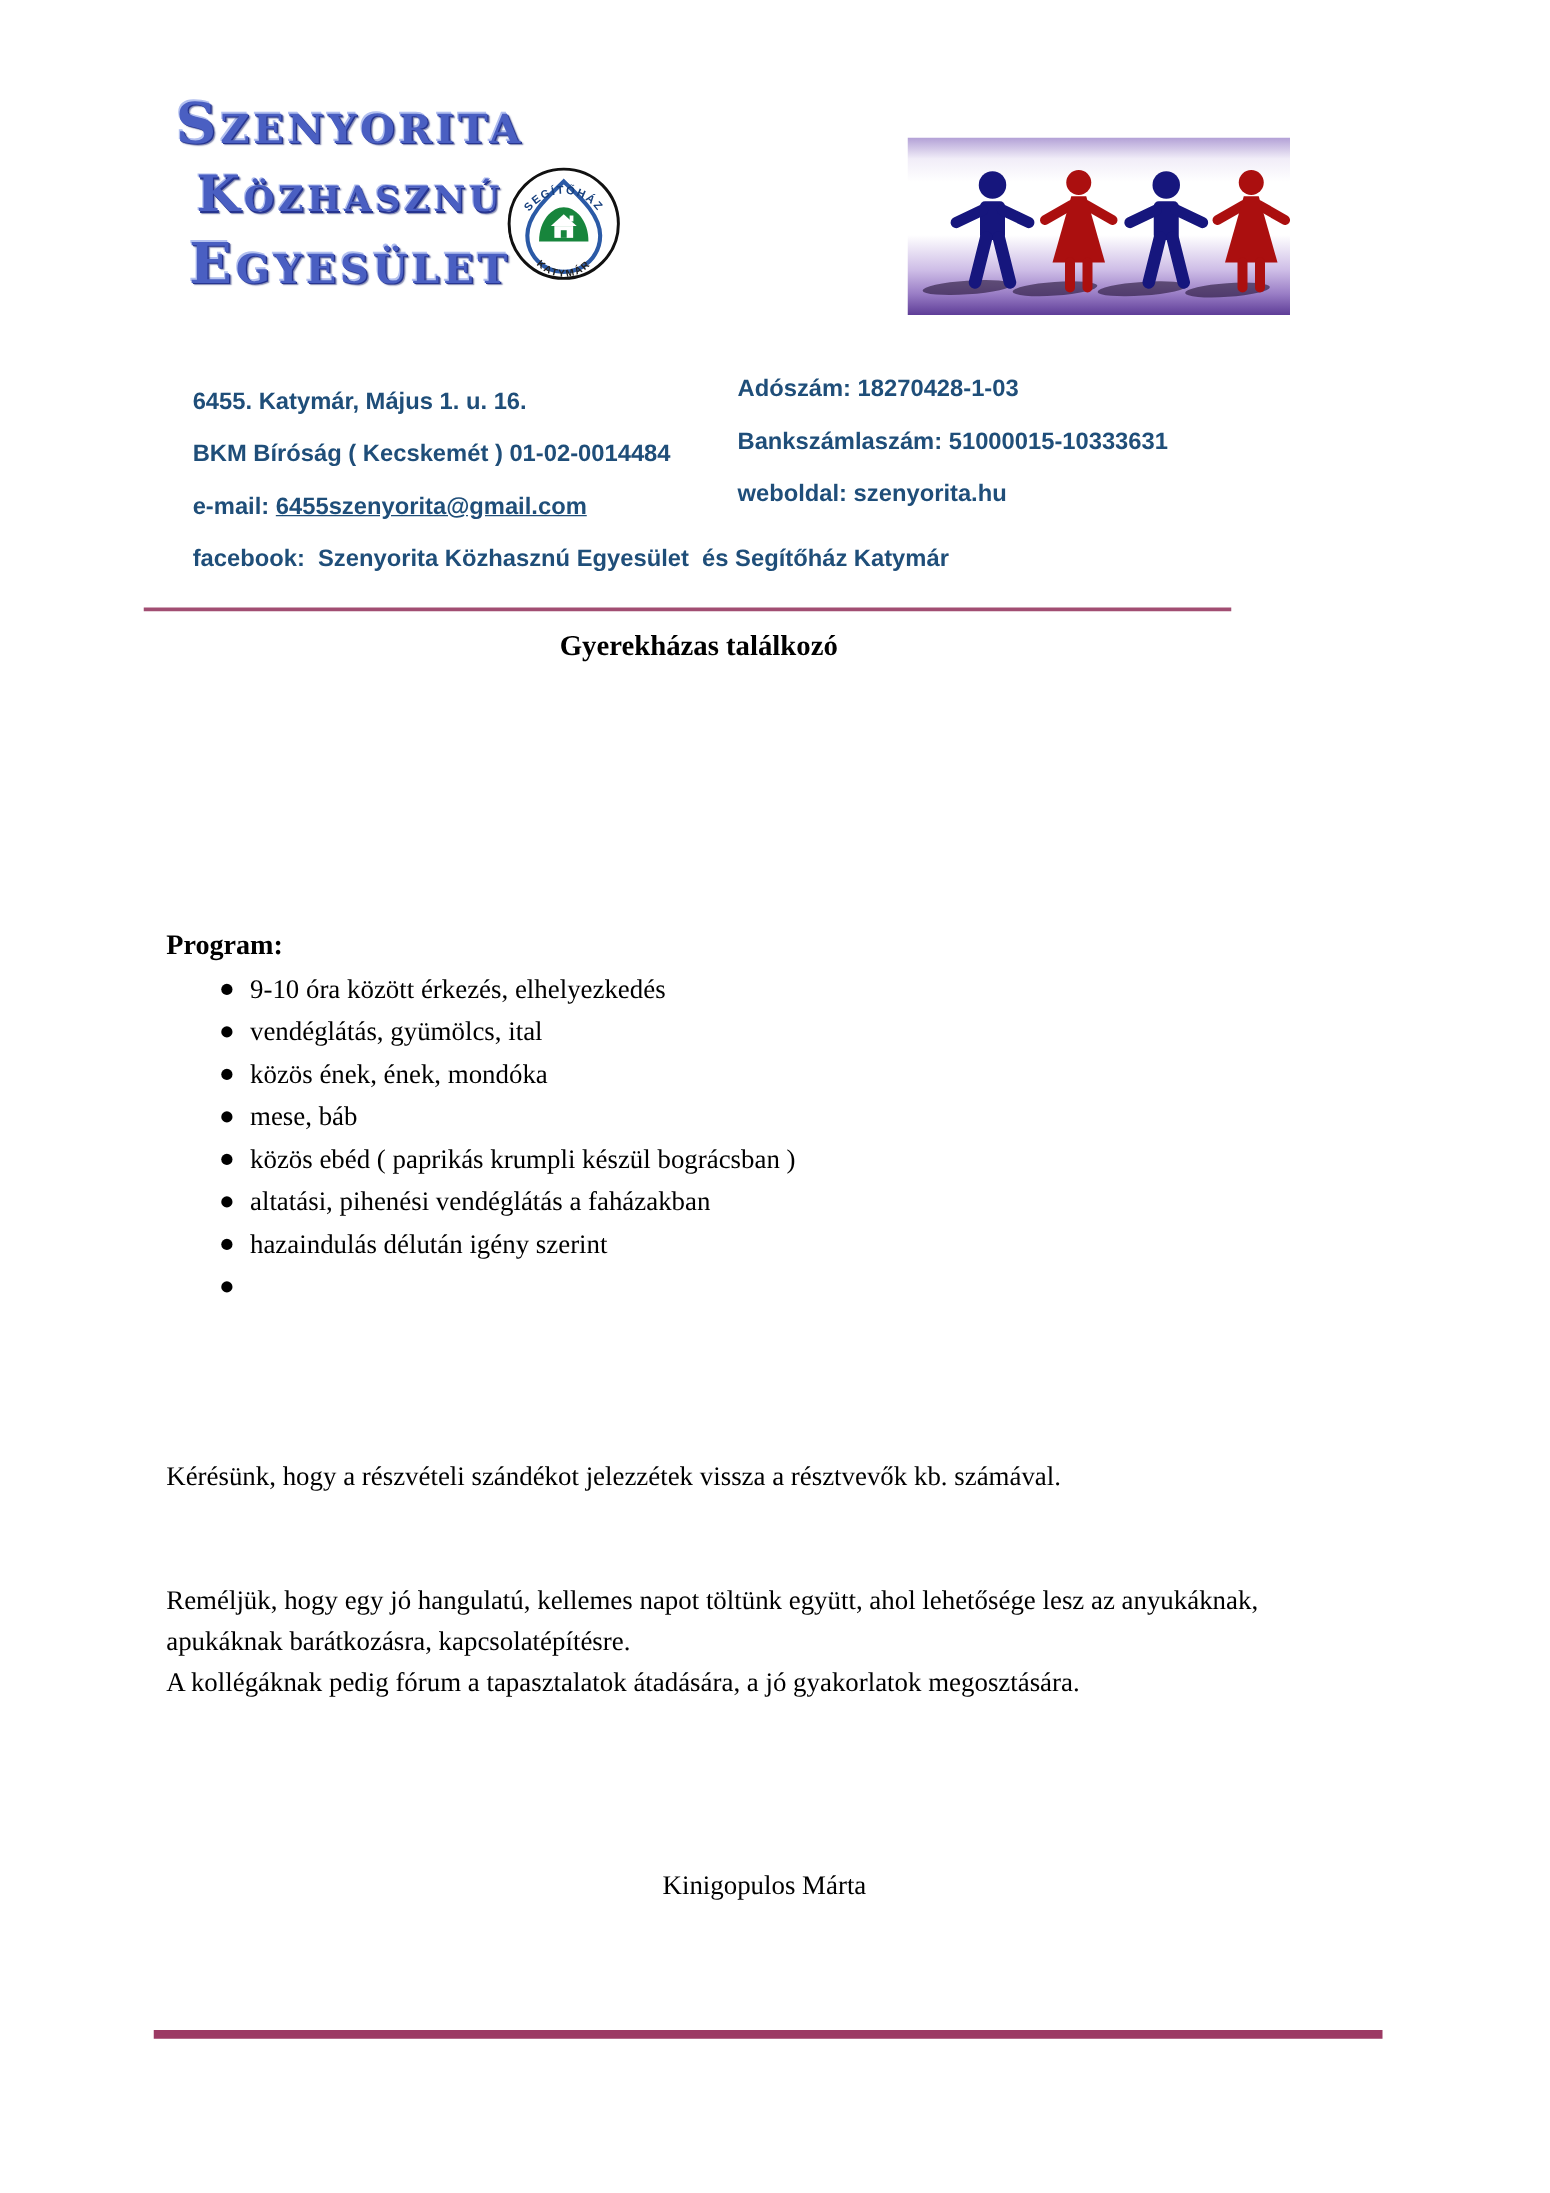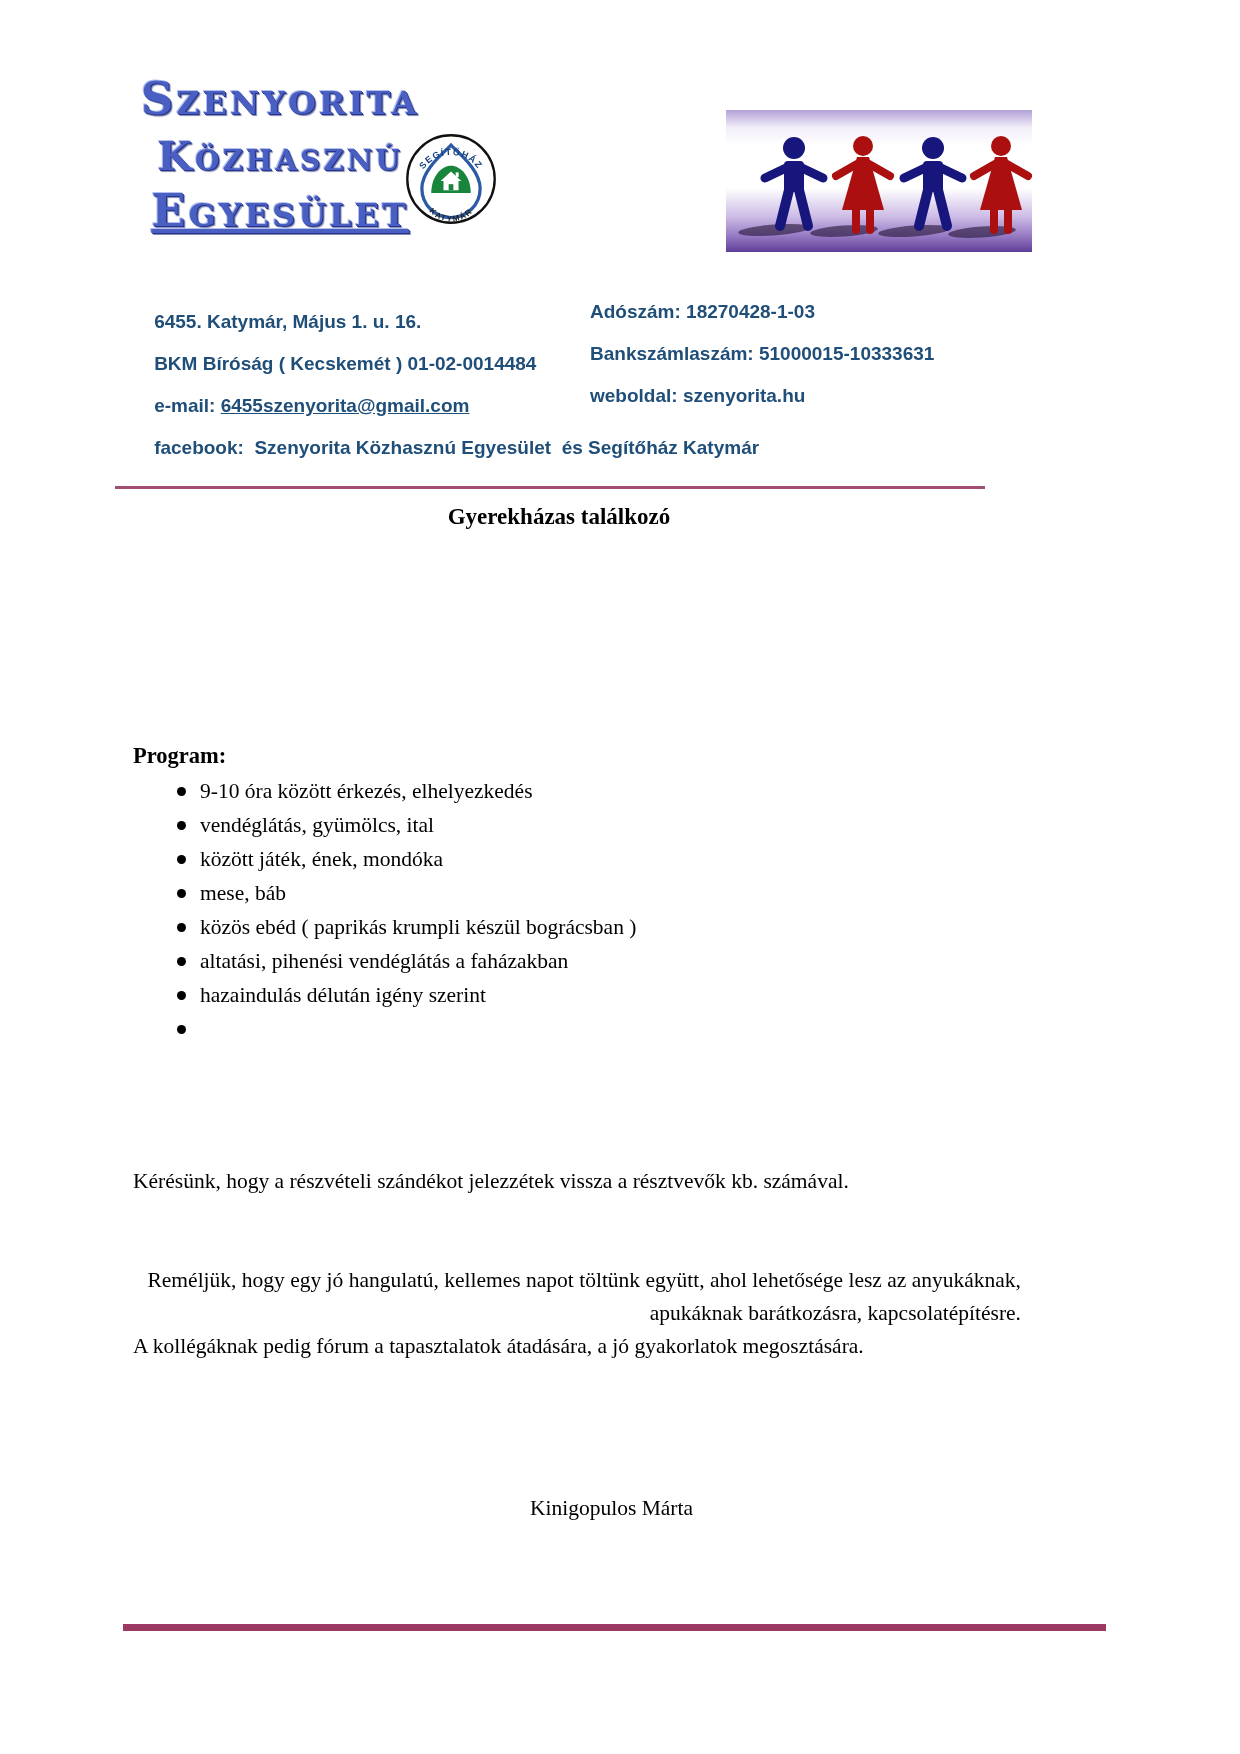--- a/index.html
+++ b/index.html
@@ -12,21 +12,21 @@
   .logo-line{
     font-family:"DejaVu Serif", serif;
     font-variant:small-caps; font-weight:bold;
     color:var(--logo-blue,#4a5fc2); letter-spacing:3px; line-height:1;
     text-shadow:1px 1px 0 var(--logo-blue-dark,#26348f),
                 2px 2px 1px rgba(30,40,110,.55),
                -1px -1px 0 #b3c0ef;
   }
   .logo-l1{font-size:45px;}
   .logo-l2{font-size:40px; margin-top:15px;}
-  .logo-l3{font-size:45px; margin-top:12px;text-decoration:underline;}
+  .logo-l3{font-size:45px; margin-top:12px;}
   .badge{position:absolute; left:404px; top:132px;}
   .clipart{position:absolute; left:726px; top:110px;}
   
   .c-row{
     position:absolute; left:133px; width:950px;
     font-family:"Liberation Sans", sans-serif; font-weight:bold;
     font-size:19px; color:var(--header-blue,#1f4e79); white-space:pre-wrap;
   }
   .c-right{position:absolute; left:457px; top:12px;}
   .email-link{color:var(--header-blue,#1f4e79); text-decoration:underline;}
@@ -42,21 +42,21 @@
   .intro{left:133px; top:592px; width:866px;}
   .intro b{font-weight:bold;}
   .program-label{left:133px; top:739px; font-weight:bold; font-size:22.5px;}
   .program-list{position:absolute; left:133px; top:774px; width:870px;
     margin:0; padding:0; list-style:none;}
   .program-list li{position:relative; padding-left:67px; font-size:21.5px;
     line-height:34px; min-height:34px;}
   .program-list li::before{content:""; position:absolute; left:44px; top:13px;
     width:9px; height:9px; border-radius:50%; background:#000;}
   .note1{left:133px; top:1143px; width:860px;}
-  .note2{left:133px; top:1242px; width:888px;text-align:right;}
+  .note2{left:133px; top:1242px; width:888px;}
   .note3{left:133px; top:1308px; width:888px;}
   .note4{left:133px; top:1375px; width:800px;}
   .signature{position:absolute; left:530px; top:1496px; font-size:21.5px;}
 </style>
 </head>
 <body>
 
 <div class="page">
 
   <div class="logo">
@@ -149,21 +149,21 @@
   <div class="rule-thin"></div>
 
   <div class="doc-title">Gyerekházas találkozó</div>
 
 
   <div class="para program-label">Program:</div>
 
   <ul class="program-list">
     <li>9-10 óra között érkezés, elhelyezkedés</li>
     <li>vendéglátás, gyümölcs, ital</li>
-    <li>között játék, ének, mondóka</li>
+    <li>közös ének, ének, mondóka</li>
     <li>mese, báb</li>
     <li>közös ebéd ( paprikás krumpli készül bográcsban )</li>
     <li>altatási, pihenési vendéglátás a faházakban</li>
     <li>hazaindulás délután igény szerint</li>
     <li></li>
   </ul>
 
   <p class="para note1">Kérésünk, hogy a részvételi szándékot jelezzétek vissza a résztvevők kb. számával.</p>
   <p class="para note2">Reméljük, hogy egy jó hangulatú, kellemes napot töltünk együtt, ahol lehetősége lesz az anyukáknak, apukáknak barátkozásra, kapcsolatépítésre.</p>
   <p class="para note3">A kollégáknak pedig fórum a tapasztalatok átadására, a jó gyakorlatok megosztására.</p>

